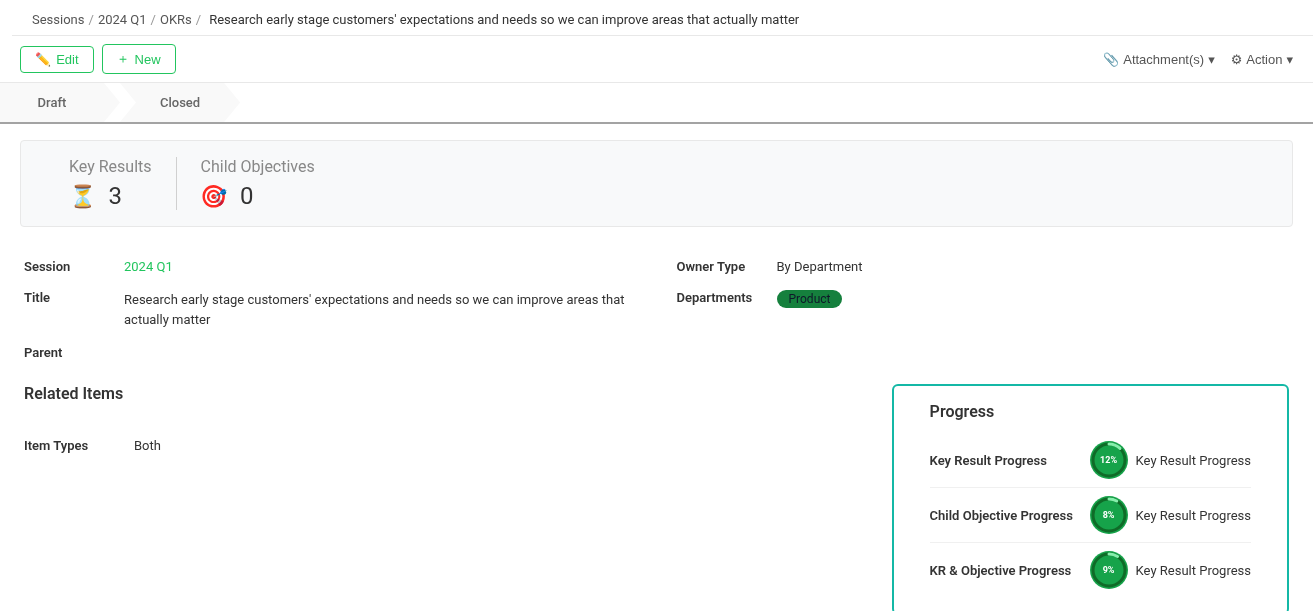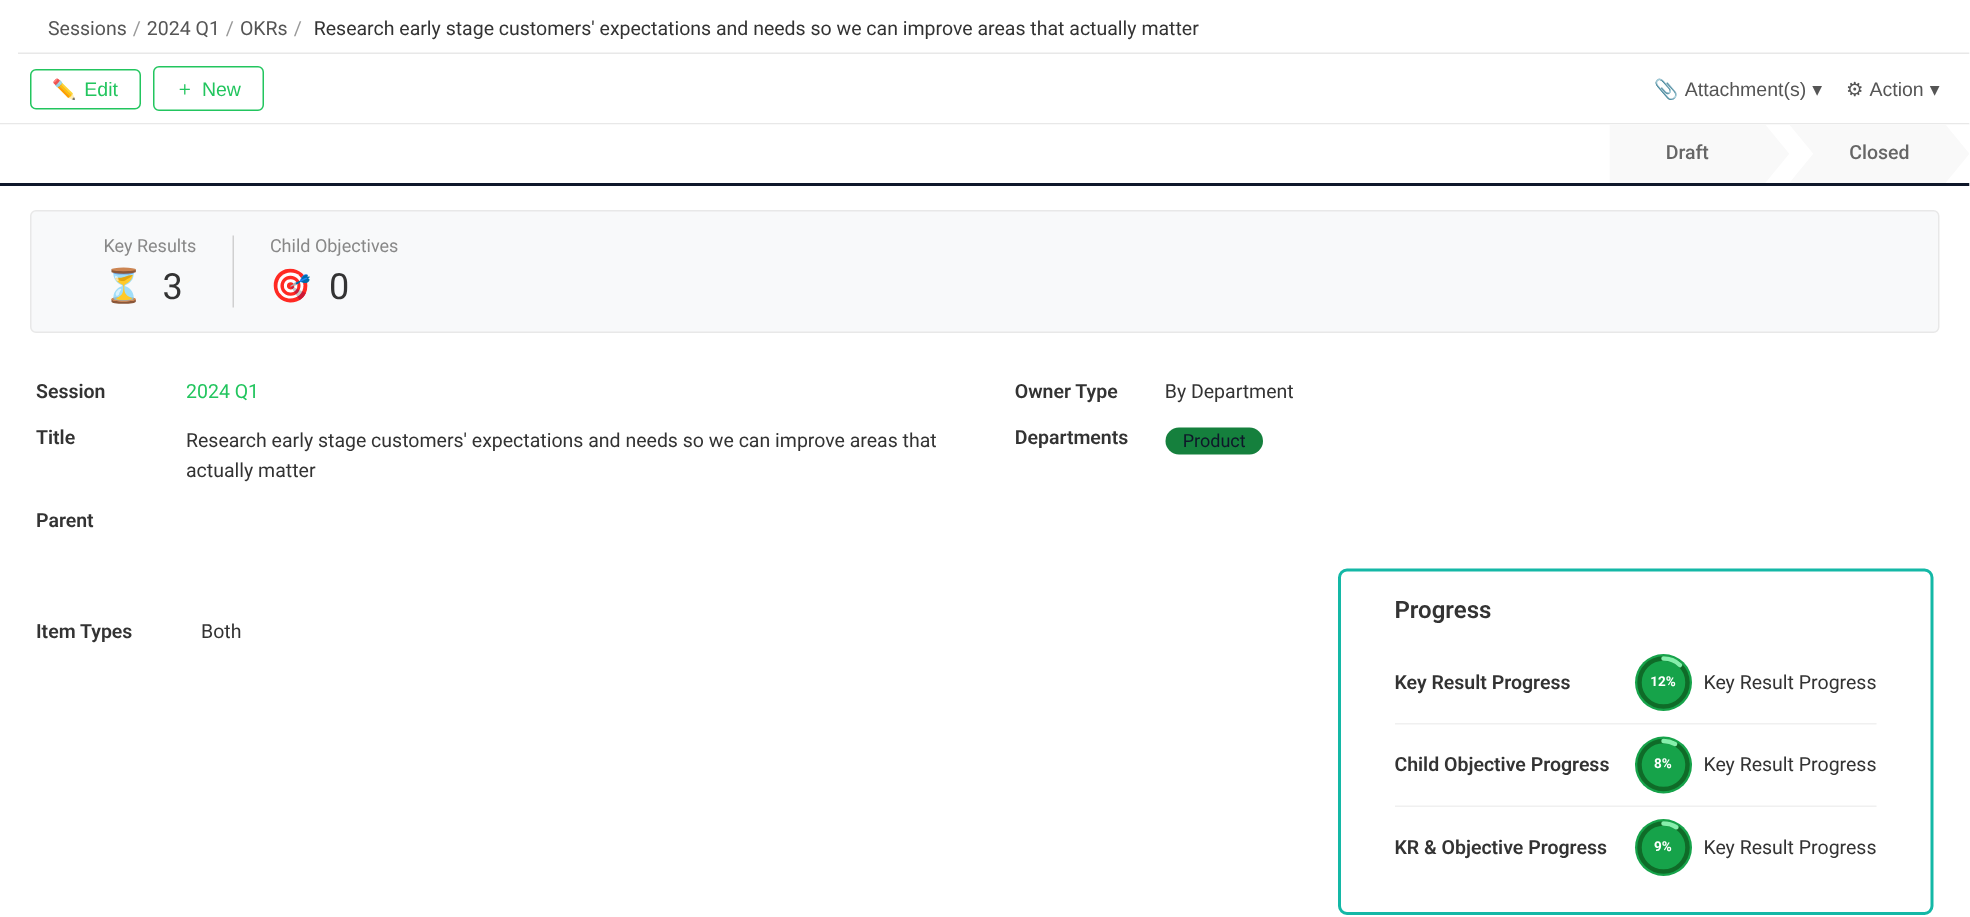--- a/index.html
+++ b/index.html
@@ -33,23 +33,22 @@
       margin-left: auto; display: flex; align-items: center; gap: 16px;
     }
     .toolbar-btn {
       display: flex; align-items: center; gap: 4px;
       background: none; border: none; cursor: pointer; font-size: 13px; color: #555;
     }
 
     
     .status-tabs {
       display: flex; align-items: stretch;
-      border-bottom: 2px solid #0f172a; background: #fff;
+      border-bottom: 2px solid #a3a3a3; background: #fff;
       padding: 0 0 0 0;
-      justify-content: flex-end;
     }
     .status-tab {
       padding: 12px 40px; font-size: 13px; font-weight: 500; color: #666;
       cursor: pointer; position: relative; display: flex; align-items: center;
       clip-path: polygon(0 0, calc(100% - 16px) 0, 100% 50%, calc(100% - 16px) 100%, 0 100%, 16px 50%);
       min-width: 120px; justify-content: center;
     }
     .status-tab:first-child {
       clip-path: polygon(0 0, calc(100% - 16px) 0, 100% 50%, calc(100% - 16px) 100%, 0 100%);
       padding-left: 24px;
@@ -66,21 +65,21 @@
       display: flex; align-items: center; padding: 16px 24px;
       background: #f8f9fa; margin: 16px 20px; border-radius: 4px;
       border: 1px solid #e8e8e8; gap: 0;
     }
     .summary-item {
       display: flex; align-items: center; gap: 12px; padding: 0 24px;
     }
     .summary-item:not(:last-child) {
       border-right: 1px solid #d0d0d0;
     }
-    .summary-label { font-size: 12px; color: #888; margin-bottom: 6px; }
+    .summary-label { font-size: 16px; color: #888; margin-bottom: 6px; }
     .summary-value { font-size: 24px; font-weight: 400; color: #333; }
     .summary-icon { font-size: 22px; color: #555; }
 
     
     .details {
       padding: 8px 24px 16px;
       display: grid; grid-template-columns: 1fr 1fr; gap: 0 40px;
     }
     .detail-row {
       display: flex; align-items: flex-start; padding: 8px 0;
@@ -228,20 +227,21 @@
     <div class="detail-row">
       <span class="detail-label">Departments</span>
       <span class="department-badge">Product</span>
     </div>
   </div>
 </div>
 
 <div class="lower-section">
 
   <div class="related-items">
+    <div class="related-title">Related Items</div>
     <div class="related-row">
       <span class="related-label">Item Types</span>
       <span class="related-value">Both</span>
     </div>
   </div>
 
   <div class="progress-box">
     <div class="progress-title">Progress</div>
 
     <div class="progress-row">

